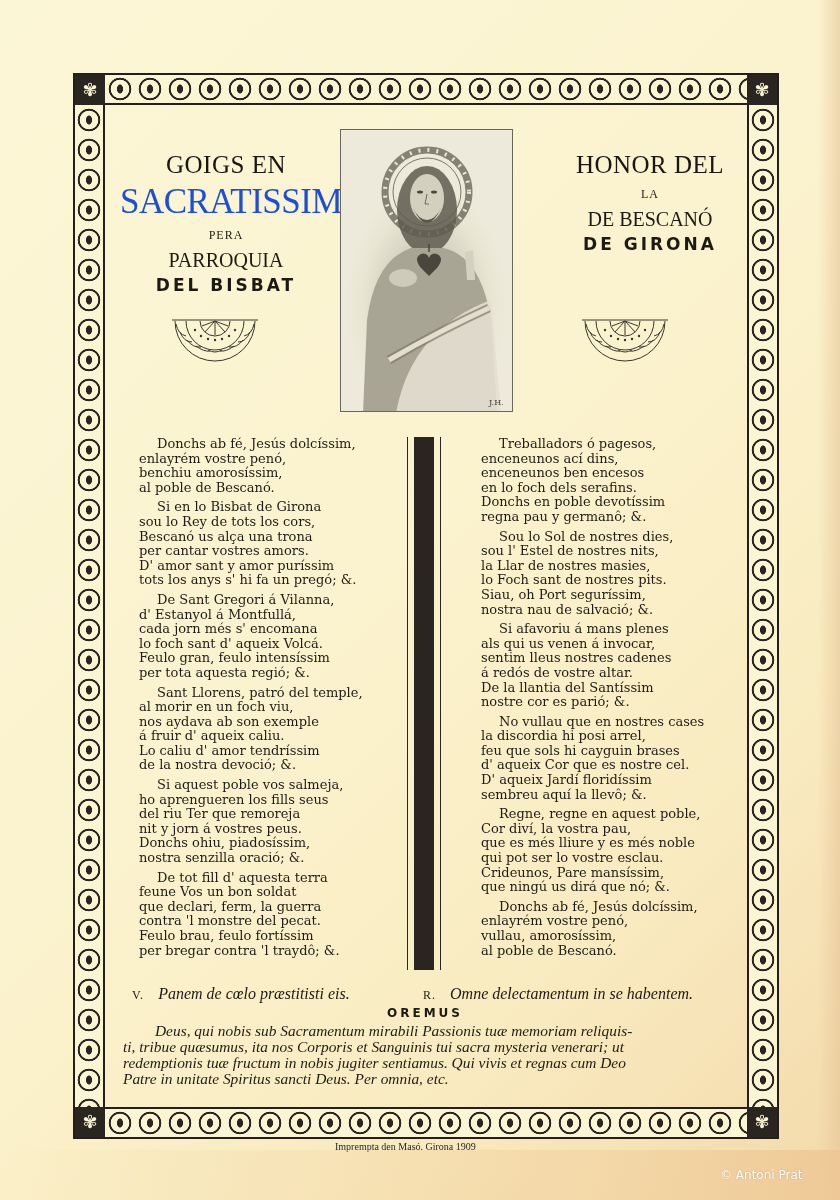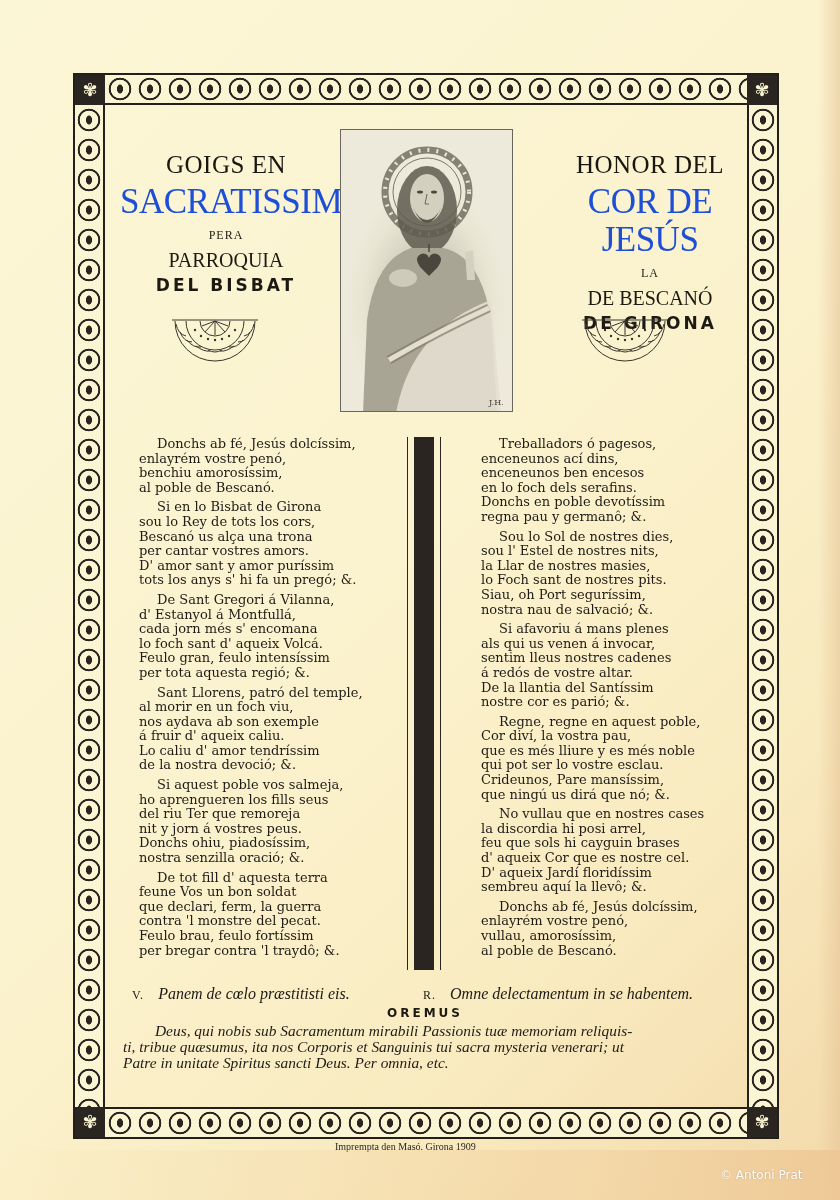--- a/index.html
+++ b/index.html
@@ -119,21 +119,20 @@
 <div class="title-block title-left">
   <div class="t-line1">GOIGS EN</div>
   <div class="t-line2">SACRATISSIM</div>
   <div class="t-line3">PERA</div>
   <div class="t-line4">PARROQUIA</div>
   <div class="t-line5">DEL BISBAT</div>
 </div>
 
 <div class="title-block title-right">
   <div class="t-line1">HONOR DEL</div>
-  <div class="t-line2">COR DE JESÚS</div>
   <div class="t-line3">LA</div>
   <div class="t-line4">DE BESCANÓ</div>
   <div class="t-line5">DE GIRONA</div>
 </div>
 
 <svg class="fan fan-left" viewBox="0 0 90 45">
   <g fill="none" stroke="#3a352d" stroke-width="1">
     <line x1="2" y1="2" x2="88" y2="2"></line>
     <path d="M5 3 A40 40 0 0 0 85 3"></path>
     <path d="M16 3 A29 29 0 0 0 74 3"></path>
@@ -301,53 +300,54 @@
     </div>
     <div class="stanza">
       <span class="line first">Si afavoriu á mans plenes</span>
       <span class="line">als qui us venen á invocar,</span>
       <span class="line">sentim lleus nostres cadenes</span>
       <span class="line">á redós de vostre altar.</span>
       <span class="line">De la llantia del Santíssim</span>
       <span class="line">nostre cor es parió; &amp;.</span>
     </div>
     <div class="stanza">
+      <span class="line first">No vullau que en nostres cases</span>
+      <span class="line">la discordia hi posi arrel,</span>
+      <span class="line">feu que sols hi cayguin brases</span>
+      <span class="line">d' aqueix Cor que es nostre cel.</span>
+      <span class="line">D' aqueix Jardí floridíssim</span>
+      <span class="line">sembreu aquí la llevô; &amp;.</span>
+    </div>
+    <div class="stanza">
       <span class="line first">Regne, regne en aquest poble,</span>
       <span class="line">Cor diví, la vostra pau,</span>
       <span class="line">que es més lliure y es més noble</span>
       <span class="line">qui pot ser lo vostre esclau.</span>
       <span class="line">Crideunos, Pare mansíssim,</span>
       <span class="line">que ningú us dirá que nó; &amp;.</span>
     </div>
     <div class="stanza">
-      <span class="line first">No vullau que en nostres cases</span>
-      <span class="line">la discordia hi posi arrel,</span>
-      <span class="line">feu que sols hi cayguin brases</span>
-      <span class="line">d' aqueix Cor que es nostre cel.</span>
-      <span class="line">D' aqueix Jardí floridíssim</span>
-      <span class="line">sembreu aquí la llevô; &amp;.</span>
-    </div>
-    <div class="stanza">
       <span class="line first">Donchs ab fé, Jesús dolcíssim,</span>
       <span class="line">enlayrém vostre penó,</span>
       <span class="line">vullau, amorosíssim,</span>
       <span class="line">al poble de Bescanó.</span>
     </div>
   </div>
 
 <div class="versicle v-left">
   <span class="v-letter">V.</span><span class="v-text">Panem de cœlo præstitisti eis.</span>
 </div>
 <div class="versicle v-right">
   <span class="v-letter">R.</span><span class="v-text">Omne delectamentum in se habentem.</span>
 </div>
 
 <div class="oremus">OREMUS</div>
 
 <div class="prayer">
   <span class="prayer-line first">Deus, qui nobis sub Sacramentum mirabili Passionis tuæ memoriam reliquis-</span>
   <span class="prayer-line">ti, tribue quæsumus, ita nos Corporis et Sanguinis tui sacra mysteria venerari; ut</span>
+  <span class="prayer-line">redemptionis tuæ fructum in nobis jugiter sentiamus. Qui vivis et regnas cum Deo</span>
   <span class="prayer-line">Patre in unitate Spiritus sancti Deus. Per omnia, etc.</span>
 </div>
 
 <div class="imprint">Imprempta den Masó. Girona 1909</div>
 <div class="watermark-bg"></div>
 <div class="watermark">© Antoni Prat</div>
 
 </body></html>

